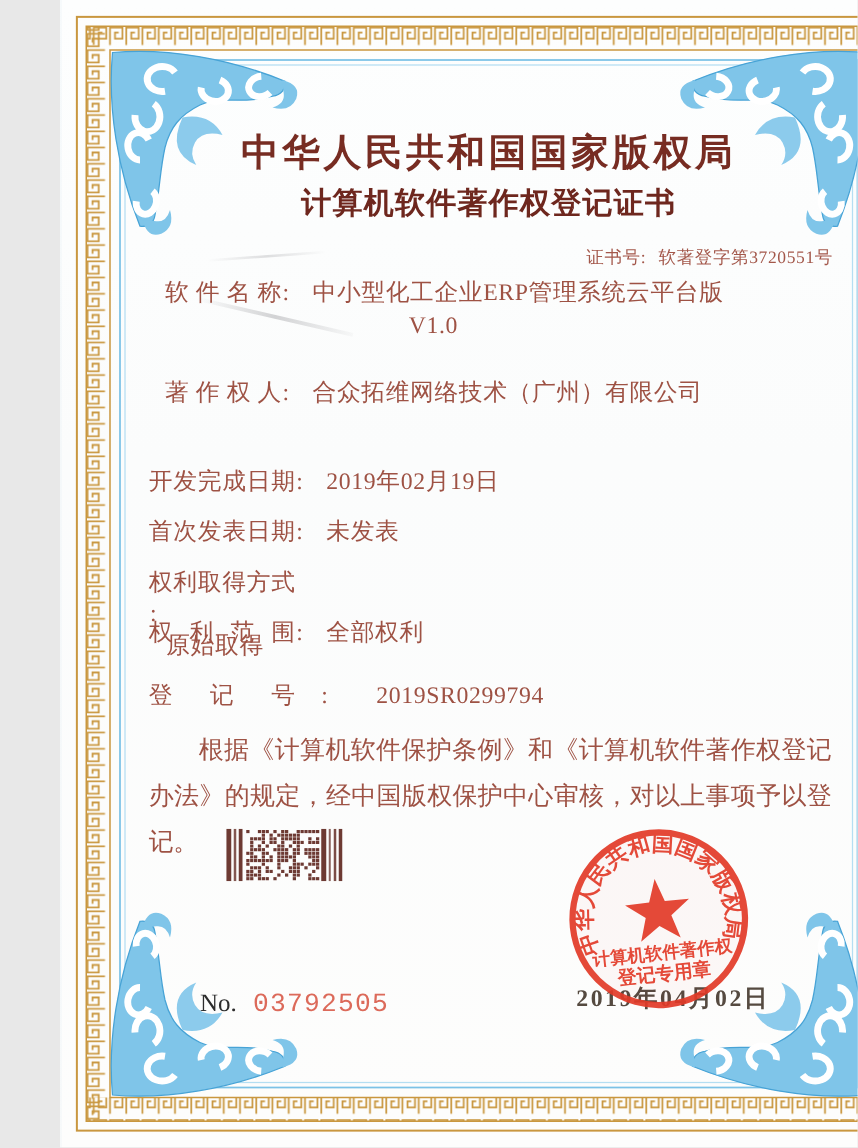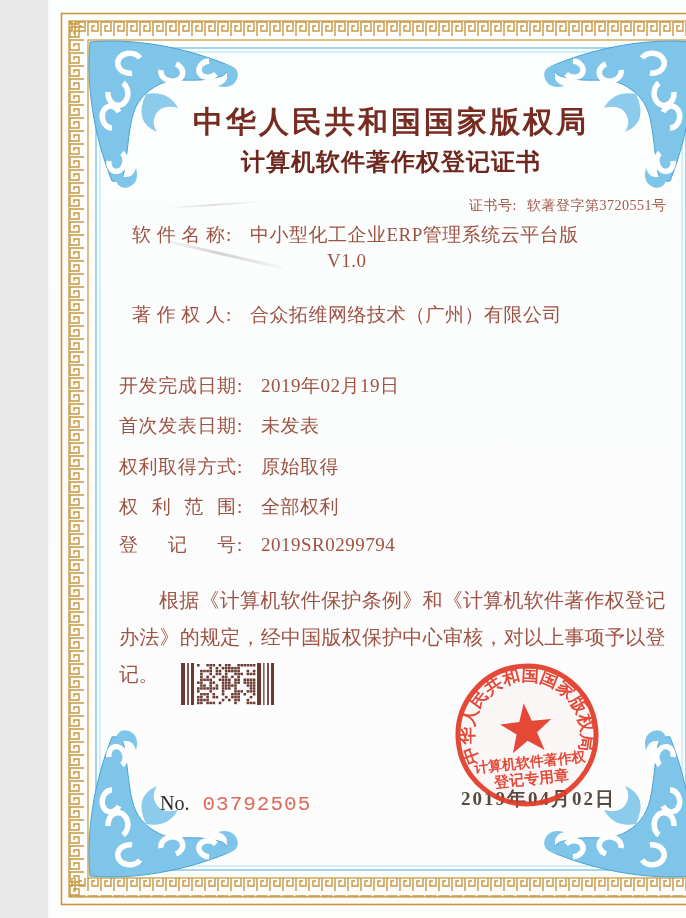--- a/index.html
+++ b/index.html
@@ -129,33 +129,33 @@
     <span class="colon">:</span>
     <span class="value">2019年02月19日</span>
   </div>
 
   <div class="row" style="top:413px;">
     <span class="label wide">首次发表日期</span>
     <span class="colon">:</span>
     <span class="value">未发表</span>
   </div>
 
-  <div class="row" style="top:454px;">
+  <div class="row" style="top:454px;flex-direction:column;">
     <span class="label wide">权利取得方式</span>
     <span class="colon">:</span>
     <span class="value">原始取得</span>
   </div>
 
   <div class="row" style="top:494px;">
     <span class="label wide">权利范围</span>
     <span class="colon">:</span>
     <span class="value">全部权利</span>
   </div>
 
-  <div class="row" style="top:532px;">
+  <div class="row" style="top:544px;gap:20px;">
     <span class="label wide">登记号</span>
     <span class="colon">:</span>
     <span class="value">2019SR0299794</span>
   </div>
 
   <div class="statement">根据《计算机软件保护条例》和《计算机软件著作权登记办法》的规定，经中国版权保护中心审核，对以上事项予以登记。</div>
 
   <div class="barcode">
     <svg width="93" height="42" viewBox="0 0 93 42">
       <rect x="0" y="0" width="4" height="42" fill="#6d3a33"></rect>

